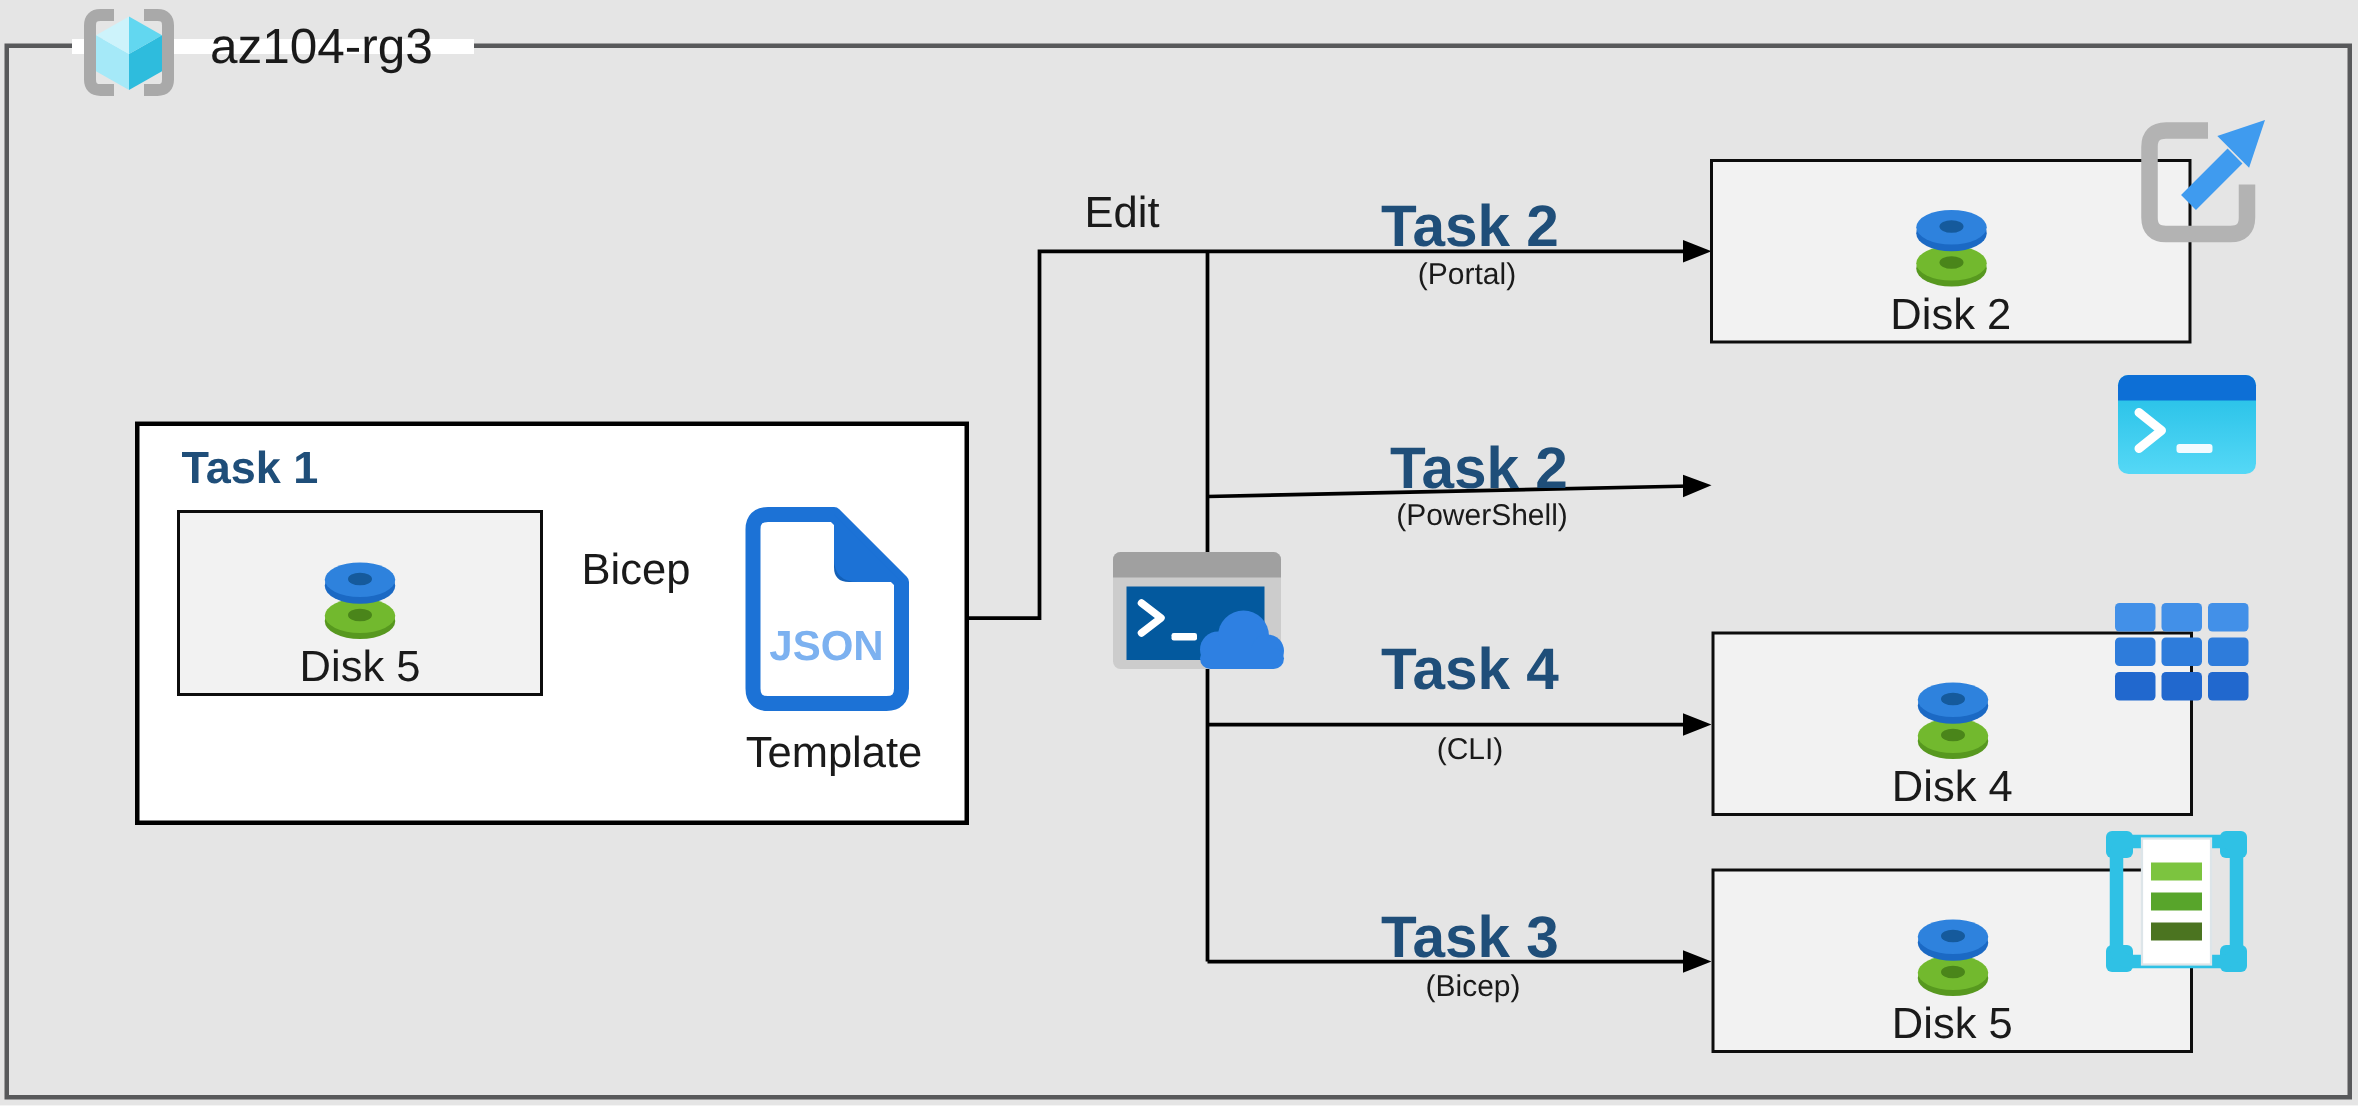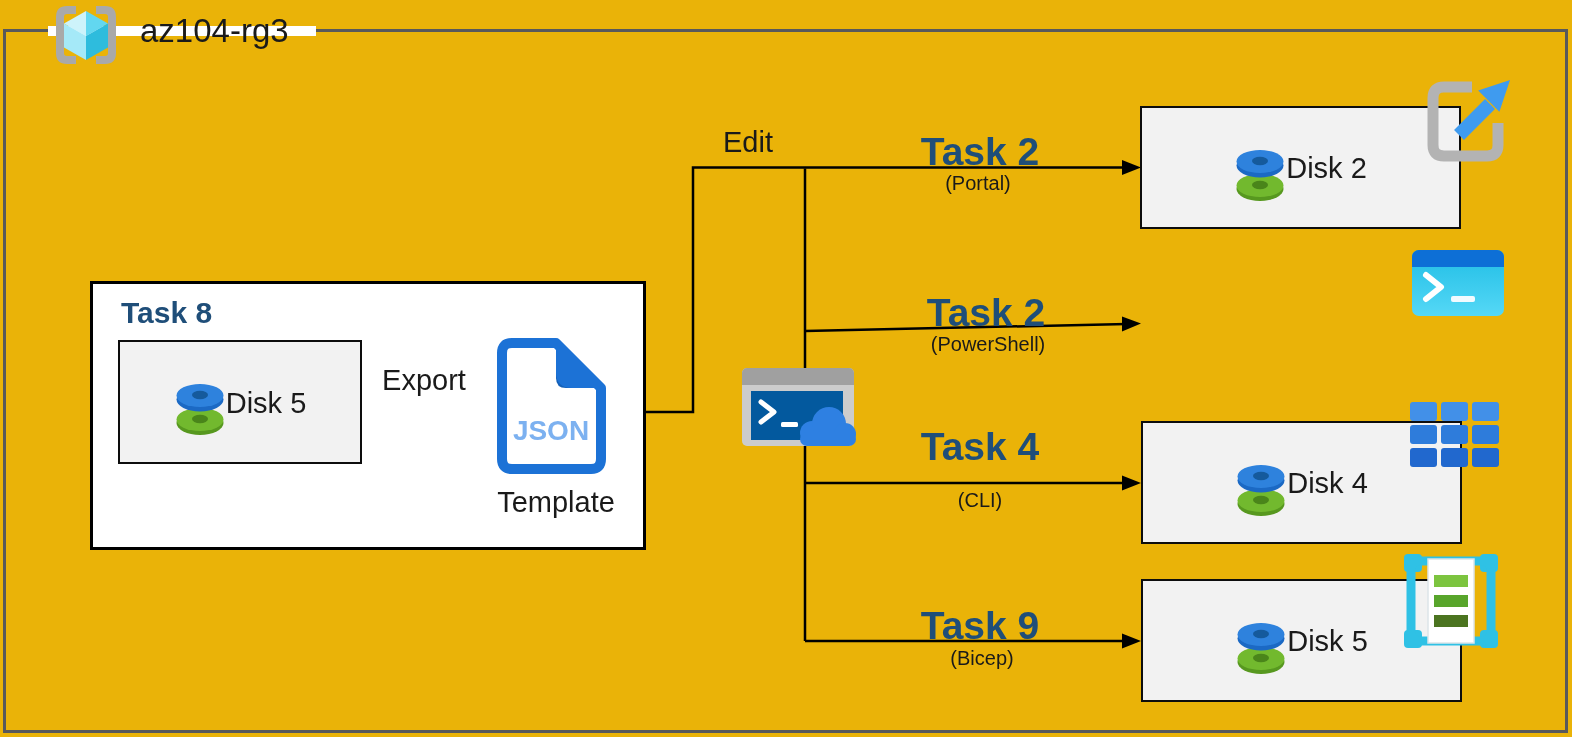--- a/index.html
+++ b/index.html
@@ -1,29 +1,29 @@
 <!DOCTYPE html>
 <html><head>
 <meta charset="utf-8">
 <style>
   html,body{margin:0;padding:0;background:#fff;}
   .canvas{
-    position:relative;width:1572px;height:737px;background:#eab308;overflow:hidden;
+    position:relative;width:1572px;height:737px;background:#e5e5e5;overflow:hidden;
     font-family:"Liberation Sans","DejaVu Sans",sans-serif;color:#1a1a1a;
   }
   .abs{position:absolute;}
   
   .rg-border{position:absolute;left:3px;top:29px;right:4px;bottom:4px;border:3px solid #58595B;z-index:0;}
   .rg-gap{position:absolute;left:48px;top:26px;width:268px;height:10px;background:#fff;z-index:1;}
   .rg-name{position:absolute;left:140px;top:12px;font-size:33px;z-index:2;}
   
   .task1-box{position:absolute;left:90px;top:281px;width:550px;height:263px;border:3px solid #000;background:#fff;z-index:2;}
   .task-title{font-size:30px;font-weight:bold;color:#1F4E79;}
   .inner-disk-box,.disk-box{position:absolute;background:#F2F2F2;border:2.5px solid #0d0d0d;
-    display:flex;flex-direction:row;align-items:center;justify-content:center;z-index:2;}
+    display:flex;flex-direction:column;align-items:center;justify-content:flex-end;z-index:2;}
   .inner-disk-box{left:25px;top:56px;width:240px;height:120px;}
   .disk-box{width:317px;height:119px;}
   .disk-box .icon, .inner-disk-box .icon{margin-top:14px;}
   .disk-label{font-size:29px;margin-top:2px;}
   
   .lbl{position:absolute;white-space:nowrap;z-index:2;}
   .center{transform:translateX(-50%);}
   .plain{font-size:29px;}
   .task-lbl{font-size:39px;font-weight:bold;color:#1F4E79;}
   .method-lbl{font-size:20px;}
@@ -63,35 +63,35 @@
     <g fill="#000">
       <polygon points="492,407 473,399.5 473,414.5"></polygon>
       <polygon points="1141,167.5 1122,160 1122,175"></polygon>
       <polygon points="1141,323.5 1122,316.5 1122,331.5"></polygon>
       <polygon points="1141,483 1122,475.5 1122,490.5"></polygon>
       <polygon points="1141,641 1122,633.5 1122,648.5"></polygon>
     </g>
   </svg>
 
   <div class="task1-box">
-    <div class="task-title abs" style="left:28px;top:12px">Task 8</div>
+    <div class="task-title abs" style="left:28px;top:12px">Task 1</div>
     <div class="inner-disk-box">
       <svg class="icon" width="52" height="54" viewBox="0 0 52 54">
         <ellipse cx="26" cy="41" rx="23.5" ry="12" fill="#57981F"></ellipse>
         <ellipse cx="26" cy="37.5" rx="23.5" ry="11.5" fill="#72B92E"></ellipse>
         <ellipse cx="26" cy="37" rx="8" ry="4.2" fill="#4A851A"></ellipse>
         <ellipse cx="26" cy="17.5" rx="23.5" ry="12" fill="#1B69C4"></ellipse>
         <ellipse cx="26" cy="13.5" rx="23.5" ry="11.5" fill="#2E82DD"></ellipse>
         <ellipse cx="26" cy="13" rx="8" ry="4.2" fill="#155A9C"></ellipse>
       </svg>
       <div class="disk-label">Disk 5</div>
     </div>
   </div>
 
-  <div class="lbl plain center" style="left:424px;top:364px">Export</div>
+  <div class="lbl plain center" style="left:424px;top:364px">Bicep</div>
 
   <svg class="icon-abs" style="left:494px;top:336px" width="115" height="140" viewBox="0 0 115 140">
     <path d="M62,7 H18 Q8,7 8,17 V123 Q8,133 18,133 H97 Q107,133 107,123 V52 Z" fill="#fff" stroke="#1C72D6" stroke-width="10" stroke-linejoin="round"></path>
     <path d="M62,22 L92,52 H72 Q62,52 62,42 Z" fill="#1360B8"></path>
     <path d="M62,7 L107,52 H78 Q62,52 62,36 Z" fill="#1C72D6"></path>
     <text x="57" y="104" text-anchor="middle" font-family="Liberation Sans, DejaVu Sans, sans-serif" font-size="28" font-weight="bold" fill="#7CB1F0">JSON</text>
   </svg>
   <div class="lbl plain center" style="left:556px;top:486px">Template</div>
 
   <div class="lbl plain center" style="left:748px;top:126px">Edit</div>
@@ -109,21 +109,21 @@
       <rect x="60" y="70" width="56" height="14" rx="7"></rect>
     </g>
   </svg>
 
   <div class="lbl task-lbl center" style="left:980px;top:130px">Task 2</div>
   <div class="lbl method-lbl center" style="left:978px;top:172px">(Portal)</div>
   <div class="lbl task-lbl center" style="left:986px;top:291px">Task 2</div>
   <div class="lbl method-lbl center" style="left:988px;top:333px">(PowerShell)</div>
   <div class="lbl task-lbl center" style="left:980px;top:425px">Task 4</div>
   <div class="lbl method-lbl center" style="left:980px;top:489px">(CLI)</div>
-  <div class="lbl task-lbl center" style="left:980px;top:604px">Task 9</div>
+  <div class="lbl task-lbl center" style="left:980px;top:604px">Task 3</div>
   <div class="lbl method-lbl center" style="left:982px;top:647px">(Bicep)</div>
 
   <div class="disk-box" style="left:1140px;top:106px">
     <svg class="icon" width="52" height="54" viewBox="0 0 52 54">
       <ellipse cx="26" cy="41" rx="23.5" ry="12" fill="#57981F"></ellipse>
       <ellipse cx="26" cy="37.5" rx="23.5" ry="11.5" fill="#72B92E"></ellipse>
       <ellipse cx="26" cy="37" rx="8" ry="4.2" fill="#4A851A"></ellipse>
       <ellipse cx="26" cy="17.5" rx="23.5" ry="12" fill="#1B69C4"></ellipse>
       <ellipse cx="26" cy="13.5" rx="23.5" ry="11.5" fill="#2E82DD"></ellipse>
       <ellipse cx="26" cy="13" rx="8" ry="4.2" fill="#155A9C"></ellipse>

